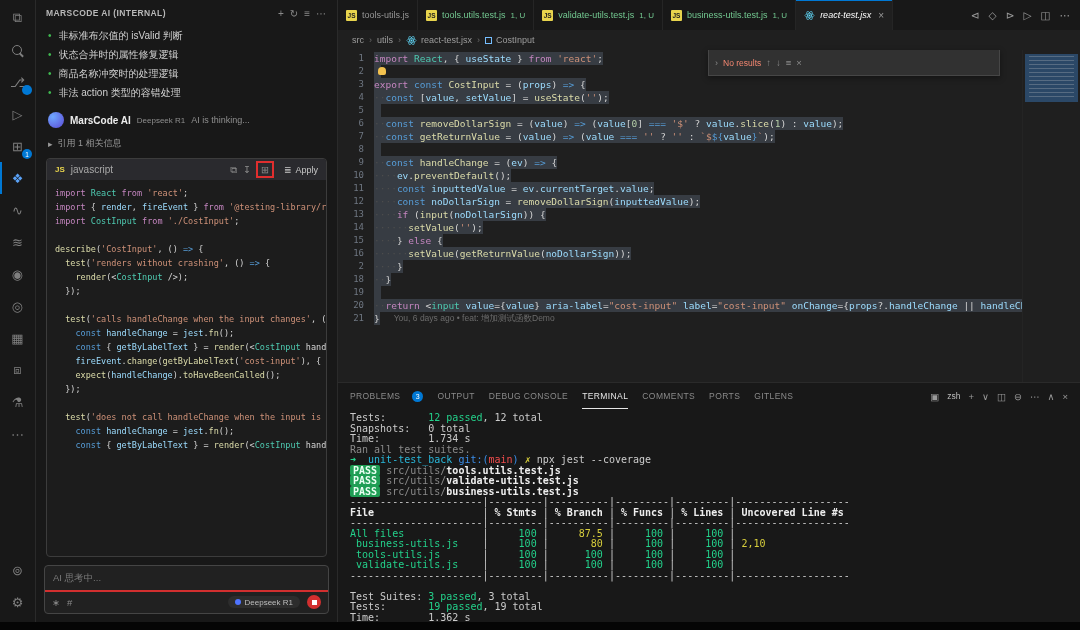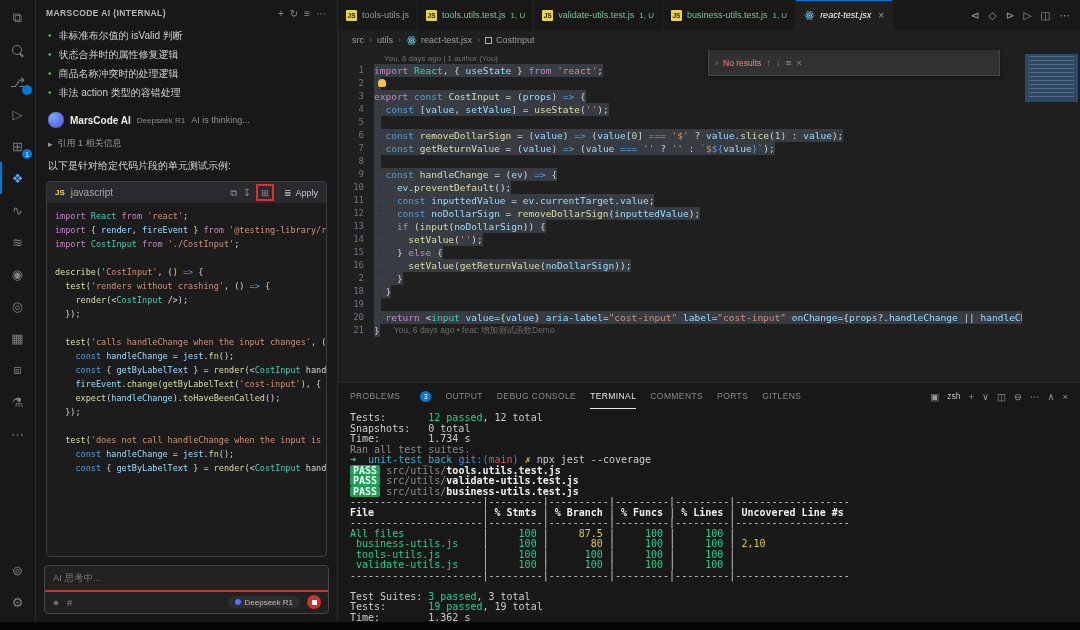--- a/index.html
+++ b/index.html
@@ -97,21 +97,21 @@
 .find-chev{color:#8a8a8a;font-size:9px;cursor:pointer}
 .find-input{background:#3c3c3c;border:1px solid #303030;height:18px;display:flex;align-items:center;gap:4px;padding:0 5px;flex:none;width:152px;cursor:text}
 .find-q{color:#ececec;font-size:9px;flex:1;white-space:nowrap;overflow:hidden}
 .find-opt{color:#9a9a9a;font-size:8px;cursor:pointer}
 .find-res{color:#f48771;font-size:8.5px;white-space:nowrap}
 .find-btn{color:#8a8a8a;font-size:9.5px;cursor:pointer}
 
 .panel{height:240px;flex:none;background:#181818;border-top:1px solid #2a2a2a;display:flex;flex-direction:column}
 .panel-head{height:26px;display:flex;align-items:center;padding:0 12px;flex:none}
 .ptabs{display:flex;gap:14px;height:100%;align-items:center}
-.ptab{font-size:8.5px;color:#8a8a8a;letter-spacing:.4px;display:flex;align-items:center;gap:20px;height:100%;cursor:pointer;white-space:nowrap}
+.ptab{font-size:8.5px;color:#8a8a8a;letter-spacing:.4px;display:flex;align-items:center;gap:12px;height:100%;cursor:pointer;white-space:nowrap}
 .ptab.active{color:#e7e7e7;box-shadow:inset 0 -1px #e7e7e7}
 .ptab-badge{background:#0078d4;color:#fff;font-size:7px;min-width:11px;height:11px;border-radius:6px;display:flex;align-items:center;justify-content:center;padding:0 2px}
 .panel-tools{margin-left:auto;display:flex;align-items:center;gap:8px;color:#9a9a9a;font-size:9.5px}
 .pt-icon{cursor:pointer}
 .shell-label{font-size:8.5px;color:#bdbdbd}
 .term{flex:1;overflow:hidden;padding:4px 0 0 12px;font-family:"DejaVu Sans Mono","DejaVu Sans",monospace;font-size:10px;line-height:10.5px;white-space:pre}
 .tline{height:10.5px}
 .tm-d{color:#cccccc}.tm-g{color:#23d18b}.tm-y{color:#d7ce3c}.tm-c{color:#29b8db}.tm-b{color:#3b8eea}.tm-r{color:#f14c4c}.tm-dim{color:#8a8a8a}.tm-w{color:#eeeeee;font-weight:bold}
 .tm-pass{background:#1f9e55;color:#eafff3;font-weight:bold;padding:0 3px;border-radius:2px}
 .status-bar{height:8px;background:#050505}
@@ -211,21 +211,20 @@
     <div class="asst-row">
       <span class="asst-avatar"></span>
       <span class="asst-name">MarsCode AI</span>
       <span class="asst-model">Deepseek R1</span>
       <span class="asst-status">AI is thinking...</span>
     </div>
     <div class="ref-row">
       <span>▸</span>
       <span>引用 1 相关信息</span>
     </div>
-    <div class="intro">以下是针对给定代码片段的单元测试示例:</div>
 
     <div class="snippet">
       <div class="snip-head">
         <span class="snip-js">JS</span>
         <span class="snip-lang">javascript</span>
         <span style="display:flex;gap:4px;align-items:center">
             <span class="snip-icon">⧉</span>
             <span class="snip-icon">↧</span>
             <span class="snip-icon boxed">⊞</span>
           </span>
@@ -326,21 +325,20 @@
         </span>
         <span class="bc-sep">›</span>
         <span class="bc-item">
           <span class="sym-box"></span>
           <span>CostInput</span>
         </span>
       </div>
 
     <div class="editor-wrap">
       <div class="code-area">
-        <div class="lens">You, 6 days ago | 1 author (You)</div>
         <div>
             <div class="eline"><span class="lnum">1</span><span class="selbg"><span class="tk-kw">import</span><span class="tk-d"> </span><span class="tk-ty">React</span><span class="tk-d">, { </span><span class="tk-v">useState</span><span class="tk-d"> } </span><span class="tk-kw">from</span><span class="tk-d"> </span><span class="tk-s">'react'</span><span class="tk-d">;</span></span></div>
             <div class="eline"><span class="lnum">2</span><span class="bulb"></span><span class="selbg stub"></span></div>
             <div class="eline"><span class="lnum">3</span><span class="selbg"><span class="tk-kw">export</span><span class="tk-d"> </span><span class="tk-c">const</span><span class="tk-d"> </span><span class="tk-f">CostInput</span><span class="tk-d"> = (</span><span class="tk-v">props</span><span class="tk-d">) </span><span class="tk-c">=&gt;</span><span class="tk-d"> {</span></span></div>
             <div class="eline"><span class="lnum">4</span><span class="selbg"><span class="tk-ws">··</span><span class="tk-c">const</span><span class="tk-d"> [</span><span class="tk-v">value</span><span class="tk-d">, </span><span class="tk-v">setValue</span><span class="tk-d">] = </span><span class="tk-f">useState</span><span class="tk-d">(</span><span class="tk-s">''</span><span class="tk-d">);</span></span></div>
             <div class="eline"><span class="lnum">5</span><span class="selbg stub"></span></div>
             <div class="eline"><span class="lnum">6</span><span class="selbg"><span class="tk-ws">··</span><span class="tk-c">const</span><span class="tk-d"> </span><span class="tk-f">removeDollarSign</span><span class="tk-d"> = (</span><span class="tk-v">value</span><span class="tk-d">) </span><span class="tk-c">=&gt;</span><span class="tk-d"> (</span><span class="tk-v">value</span><span class="tk-d">[</span><span class="tk-num">0</span><span class="tk-d">] </span><span class="tk-c">===</span><span class="tk-d"> </span><span class="tk-s">'$'</span><span class="tk-d"> ? </span><span class="tk-v">value</span><span class="tk-d">.</span><span class="tk-f">slice</span><span class="tk-d">(</span><span class="tk-num">1</span><span class="tk-d">) : </span><span class="tk-v">value</span><span class="tk-d">);</span></span></div>
             <div class="eline"><span class="lnum">7</span><span class="selbg"><span class="tk-ws">··</span><span class="tk-c">const</span><span class="tk-d"> </span><span class="tk-f">getReturnValue</span><span class="tk-d"> = (</span><span class="tk-v">value</span><span class="tk-d">) </span><span class="tk-c">=&gt;</span><span class="tk-d"> (</span><span class="tk-v">value</span><span class="tk-d"> </span><span class="tk-c">===</span><span class="tk-d"> </span><span class="tk-s">''</span><span class="tk-d"> ? </span><span class="tk-s">''</span><span class="tk-d"> : </span><span class="tk-s">`$</span><span class="tk-c">${</span><span class="tk-v">value</span><span class="tk-c">}</span><span class="tk-s">`</span><span class="tk-d">);</span></span></div>
             <div class="eline"><span class="lnum">8</span><span class="selbg stub"></span></div>
             <div class="eline"><span class="lnum">9</span><span class="selbg"><span class="tk-ws">··</span><span class="tk-c">const</span><span class="tk-d"> </span><span class="tk-f">handleChange</span><span class="tk-d"> = (</span><span class="tk-v">ev</span><span class="tk-d">) </span><span class="tk-c">=&gt;</span><span class="tk-d"> {</span></span></div>

